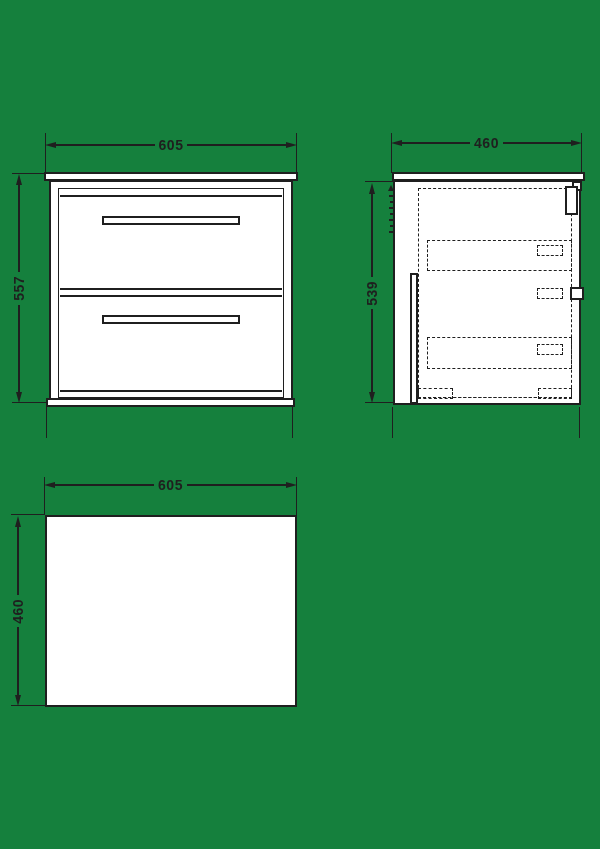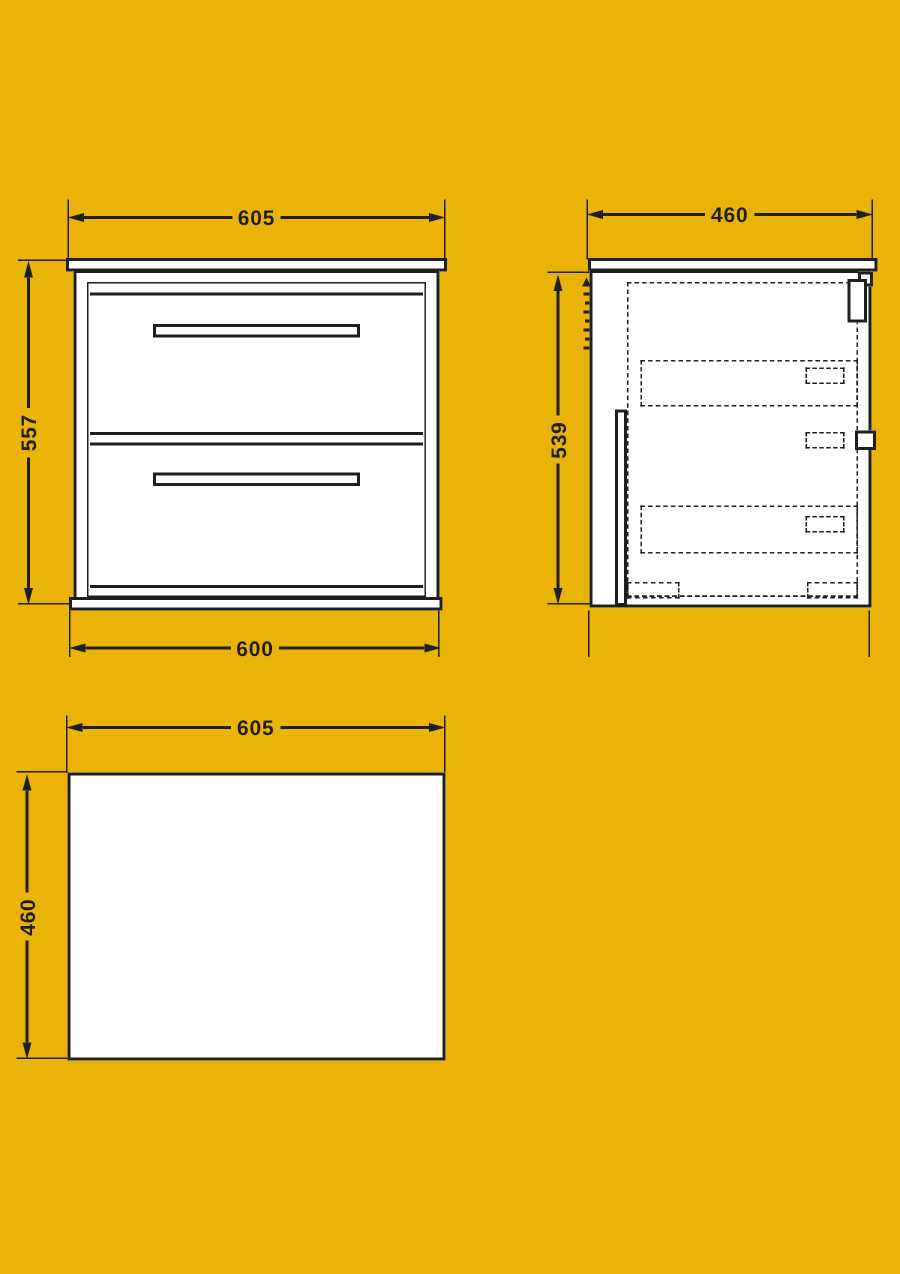--- a/index.html
+++ b/index.html
@@ -1,20 +1,20 @@
 <!DOCTYPE html>
 <html><head>
 <meta charset="utf-8">
 <style>
   :root { --ink: #1f1f1f; }
   * { box-sizing: border-box; margin: 0; padding: 0; }
   body { background: #ffffff; font-family: "Liberation Sans", sans-serif; }
   .canvas {
     position: relative; width: 600px; height: 849px;
-    background: #eab308; overflow: hidden;
+    background: #15803d; overflow: hidden;
   }
   .view-group { position: absolute; inset: 0; }
   
   .solid { position: absolute; border: 2px solid var(--ink); background: #ffffff; }
   .solid.thin { border-width: 1.5px; }
   
   .dashed { position: absolute; border: 1.5px dashed var(--ink); background: transparent; }
   
   .hline { position: absolute; height: 2px; background: var(--ink); }
   
@@ -79,27 +79,20 @@
     <div class="v-dim" style="left:11px;top:174px;height:229px;">
       <span class="arr-u"></span>
       <span class="dvl"></span>
       <span class="dim-label-v">557</span>
       <span class="dvl"></span>
       <span class="arr-d"></span>
     </div>
 
     <div class="ext-v" style="left:46px;top:407px;height:31px;"></div>
     <div class="ext-v" style="left:292px;top:407px;height:31px;"></div>
-    <div class="h-dim" style="left:46px;top:425px;width:248px;">
-      <span class="arr-l"></span>
-      <span class="dl"></span>
-      <span class="dim-label">600</span>
-      <span class="dl"></span>
-      <span class="arr-r"></span>
-    </div>
   </div>
 
   <div class="view-group">
 
     <div class="ext-v" style="left:391px;top:133px;height:40px;"></div>
     <div class="ext-v" style="left:581px;top:133px;height:40px;"></div>
     <div class="h-dim" style="left:391px;top:136px;width:191px;">
       <span class="arr-l"></span>
       <span class="dl"></span>
       <span class="dim-label">460</span>

